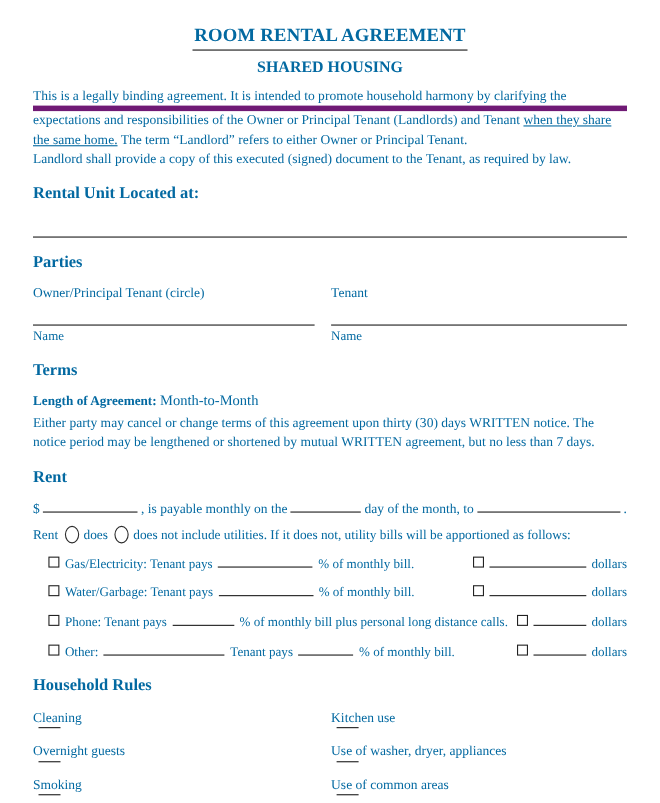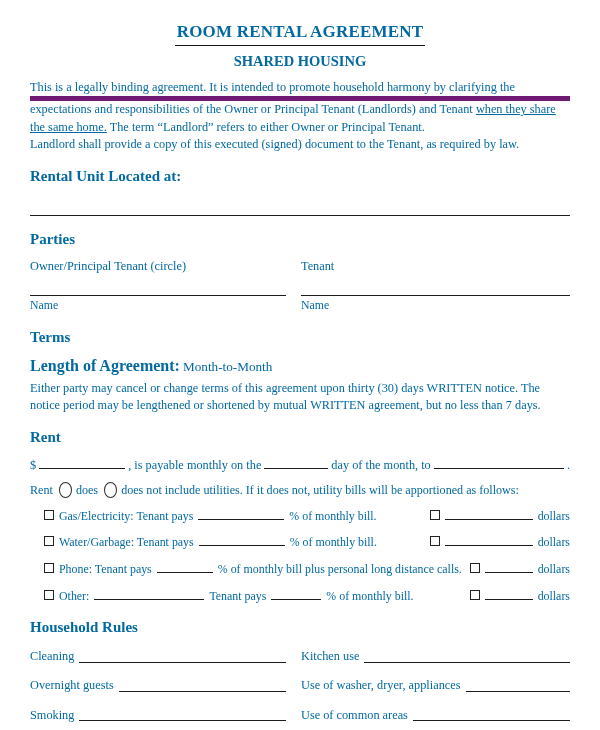--- a/index.html
+++ b/index.html
@@ -29,41 +29,41 @@
   .sec { font-weight: bold; font-size: 15px; margin-top: 13px; }
   .addr-line { border-bottom: 1.4px solid #1c1c1c; height: 17px; margin-top: 12px; }
   .addr-labels { position: relative; font-size: 12px; margin-top: 1px; height: 16px; }
   .pos-city { position: absolute; left: 340px; top: 0; }
   .pos-state { position: absolute; left: 476px; top: 0; }
   .two-col { display: grid; grid-template-columns: 256px 1fr; column-gap: 15px; margin-top: 8px; }
   .party-label { font-size: 12.3px; }
   .sigline { border-bottom: 1.4px solid #1c1c1c; height: 21px; }
   .mini { font-size: 11.8px; margin-top: 1px; }
   .length-line { margin-top: 7px; }
-  .bold-lg { font-weight: bold; font-size: 16px; text-align: center; }
+  .bold-lg { font-weight: bold; font-size: 12px; text-align: center; }
   .reg-md { font-size: 13.2px; }
   .terms-body { margin-top: 3px; }
   .pay-line { display: flex; align-items: baseline; margin-top: 9px; white-space: nowrap; }
   .pay-line > span { flex: none; }
   .bl { display: inline-block; border-bottom: 1.2px solid #1c1c1c; height: 12px; margin: 0 3px; }
   .grow { flex: 1 1 auto !important; }
   .util-line { margin-top: 7px; white-space: nowrap; font-size: 12.1px; }
   .oval {
     display: inline-block; width: 13px; height: 16px;
     border: 1.4px solid #2b2b2b; border-radius: 50%;
     vertical-align: -4px; margin: 0 1px 0 3px;
   }
   .rent-rows { margin-top: 9px; padding-left: 14px; }
   .rent-row { display: flex; align-items: baseline; gap: 5px; font-size: 11.9px; margin-bottom: 10px; white-space: nowrap; justify-content: flex-end; }
   .rent-row .txt { flex: none; }
   .rent-row .bl { flex: 0 1 auto; min-width: 26px; margin: 0; }
   .cb { display: inline-block; width: 10px; height: 10px; border: 1.3px solid #222; flex: none; background: #fff; }
   .rgroup { margin-left: auto; display: flex; align-items: baseline; gap: 5px; }
   .hh-grid { display: grid; grid-template-columns: 256px 1fr; column-gap: 15px; row-gap: 12px; margin-top: 10px; }
-  .hh-cell { display: flex; align-items: center; }
+  .hh-cell { display: flex; align-items: flex-start; flex-direction: column; }
   .hh-label { flex: none; }
   .fill { flex: 1; border-bottom: 1.2px solid #1c1c1c; height: 12px; margin-left: 5px; min-width: 20px; }
 </style>
 </head>
 <body>
 
 <div class="page">
 
   <div class="center">
     <span class="title-text">ROOM RENTAL AGREEMENT</span>

